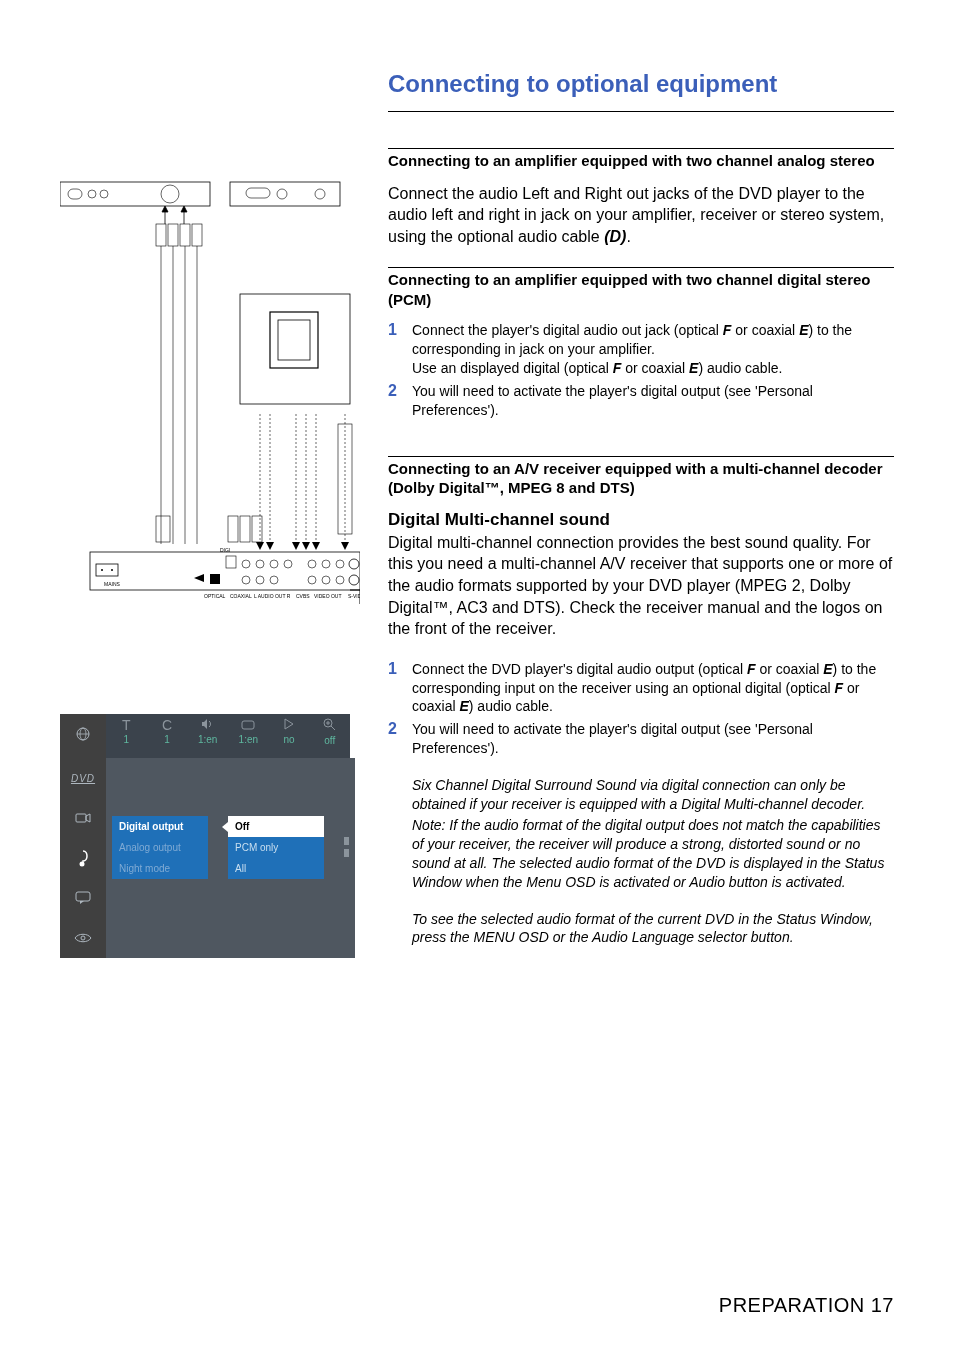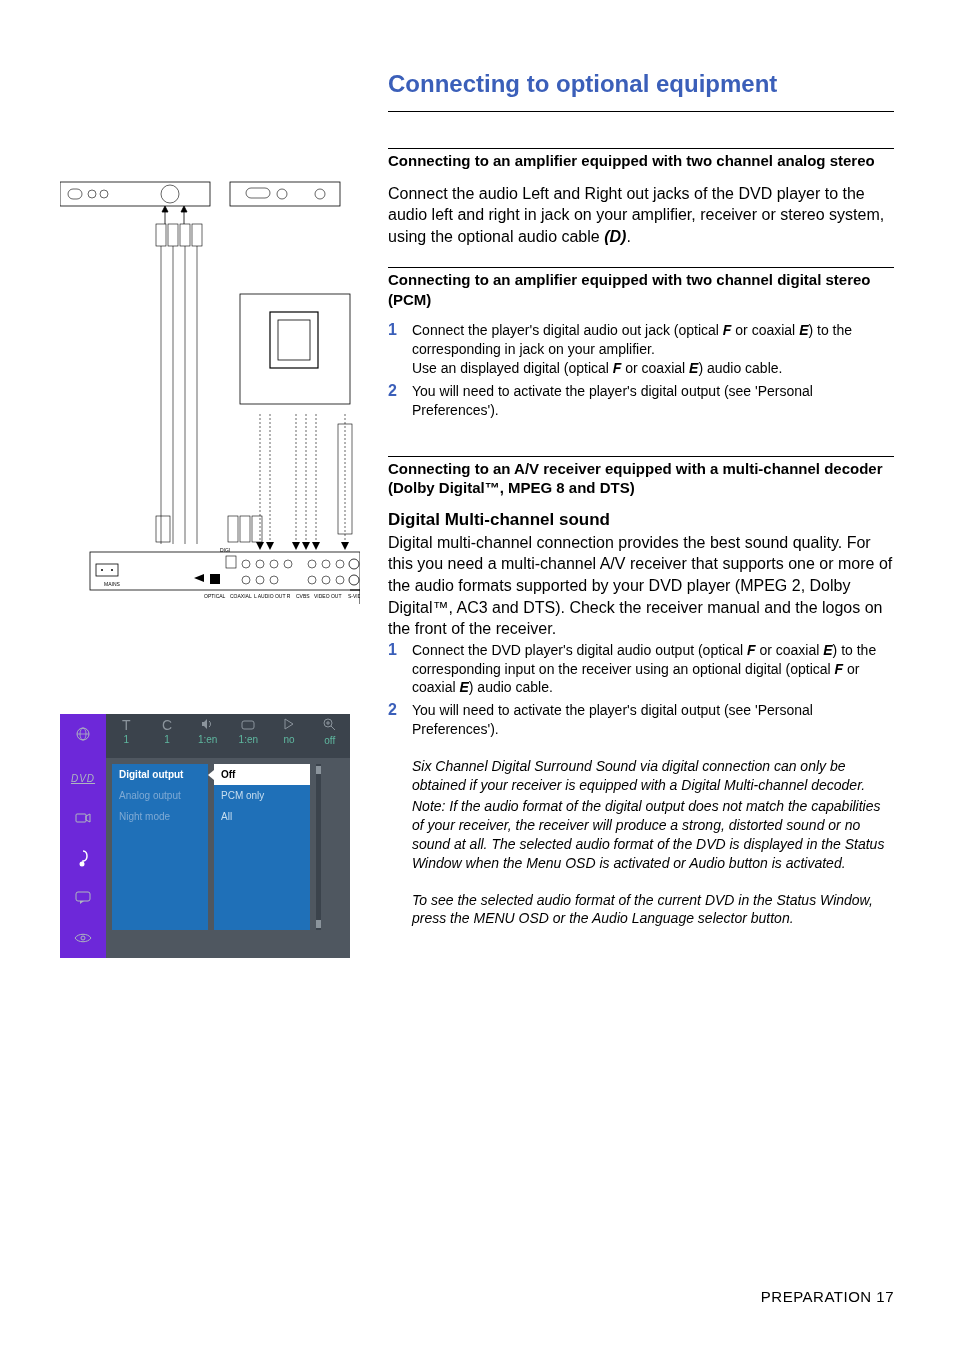--- a/index.html
+++ b/index.html
@@ -67,22 +67,22 @@
   }
   .sub-heading {
     font-weight: bold;
     font-size: 17px;
     margin-bottom: 2px;
   }
   .bi { font-style: italic; font-weight: bold; }
   .footer {
     position: absolute;
     right: 60px;
-    bottom: 46px;
-    font-size: 15px;
+    bottom: 34px;
+    font-size: 20px;
     letter-spacing: 0.5px;
   }
 
   
   .wiring-box {
     width: 300px;
     height: 460px;
     position: relative;
     border: none;
     margin-top: -4px;
@@ -97,21 +97,21 @@
     background: #4f5760;
     padding: 0;
     font-family: Arial, sans-serif;
   }
   .osd-top {
     display: flex;
     height: 44px;
   }
   .osd-sidebar {
     width: 46px;
-    background: #6d28d9;
+    background: #404040;
     flex: 0 0 46px;
     display: flex;
     flex-direction: column;
     align-items: flex-start;
   }
   .osd-sidebar .cell {
     height: 40px;
     width: 100%;
     display: flex;
     align-items: center;
@@ -136,21 +136,22 @@
     position: relative;
   }
   .osd-tabs .tab .icon { font-size: 14px; display: block; line-height: 14px; color: #8b949c;}
   .osd-tabs .tab .val { font-size: 10px; color: #5fb8a0; }
   .osd-body { display: flex; }
   .osd-main {
     flex: 1;
     display: flex;
     background: #4f5760;
     padding: 6px 6px 28px 6px;
-    gap: 6px;
+    gap: 20px;
+    align-items: center;
   }
   .osd-list {
     background: #1f70b8;
     width: 96px;
     position: relative;
   }
   .osd-list .item {
     color: #7faad4;
     font-size: 10px;
     padding: 5px 7px;
@@ -411,21 +412,21 @@
         <div class="num">2</div>
         <div class="txt">You will need to activate the player's digital output (see 'Personal Preferences').</div>
       </div>
     </div>
 
     <div style="height:18px;"></div>
 
     <div class="section-rule"></div>
     <div class="section-heading">Connecting to an A/V receiver equipped with a multi-channel decoder (Dolby Digital™, MPEG 8 and DTS)</div>
     <div class="sub-heading">Digital Multi-channel sound</div>
-    <p class="body-text" style="margin-bottom:1px;">Digital multi-channel connection provides the best sound quality. For this you need a multi-channel A/V receiver that supports one or more of the audio formats supported by your DVD player (MPEG 2, Dolby Digital™, AC3 and DTS). Check the receiver manual and the logos on the front of the receiver.</p>
+    <p class="body-text" style="margin-bottom:20px;">Digital multi-channel connection provides the best sound quality. For this you need a multi-channel A/V receiver that supports one or more of the audio formats supported by your DVD player (MPEG 2, Dolby Digital™, AC3 and DTS). Check the receiver manual and the logos on the front of the receiver.</p>
 
     <div class="numlist">
       <div class="num-item">
         <div class="num">1</div>
         <div class="txt">
           <span>Connect the DVD player's digital audio output (optical </span><span class="bi">F</span><span> or coaxial </span><span class="bi">E</span><span>) to the corresponding input on the receiver using an optional digital (optical </span><span class="bi">F</span><span> or coaxial </span><span class="bi">E</span><span>) audio cable.</span>
         </div>
       </div>
       <div class="num-item">
         <div class="num">2</div>

